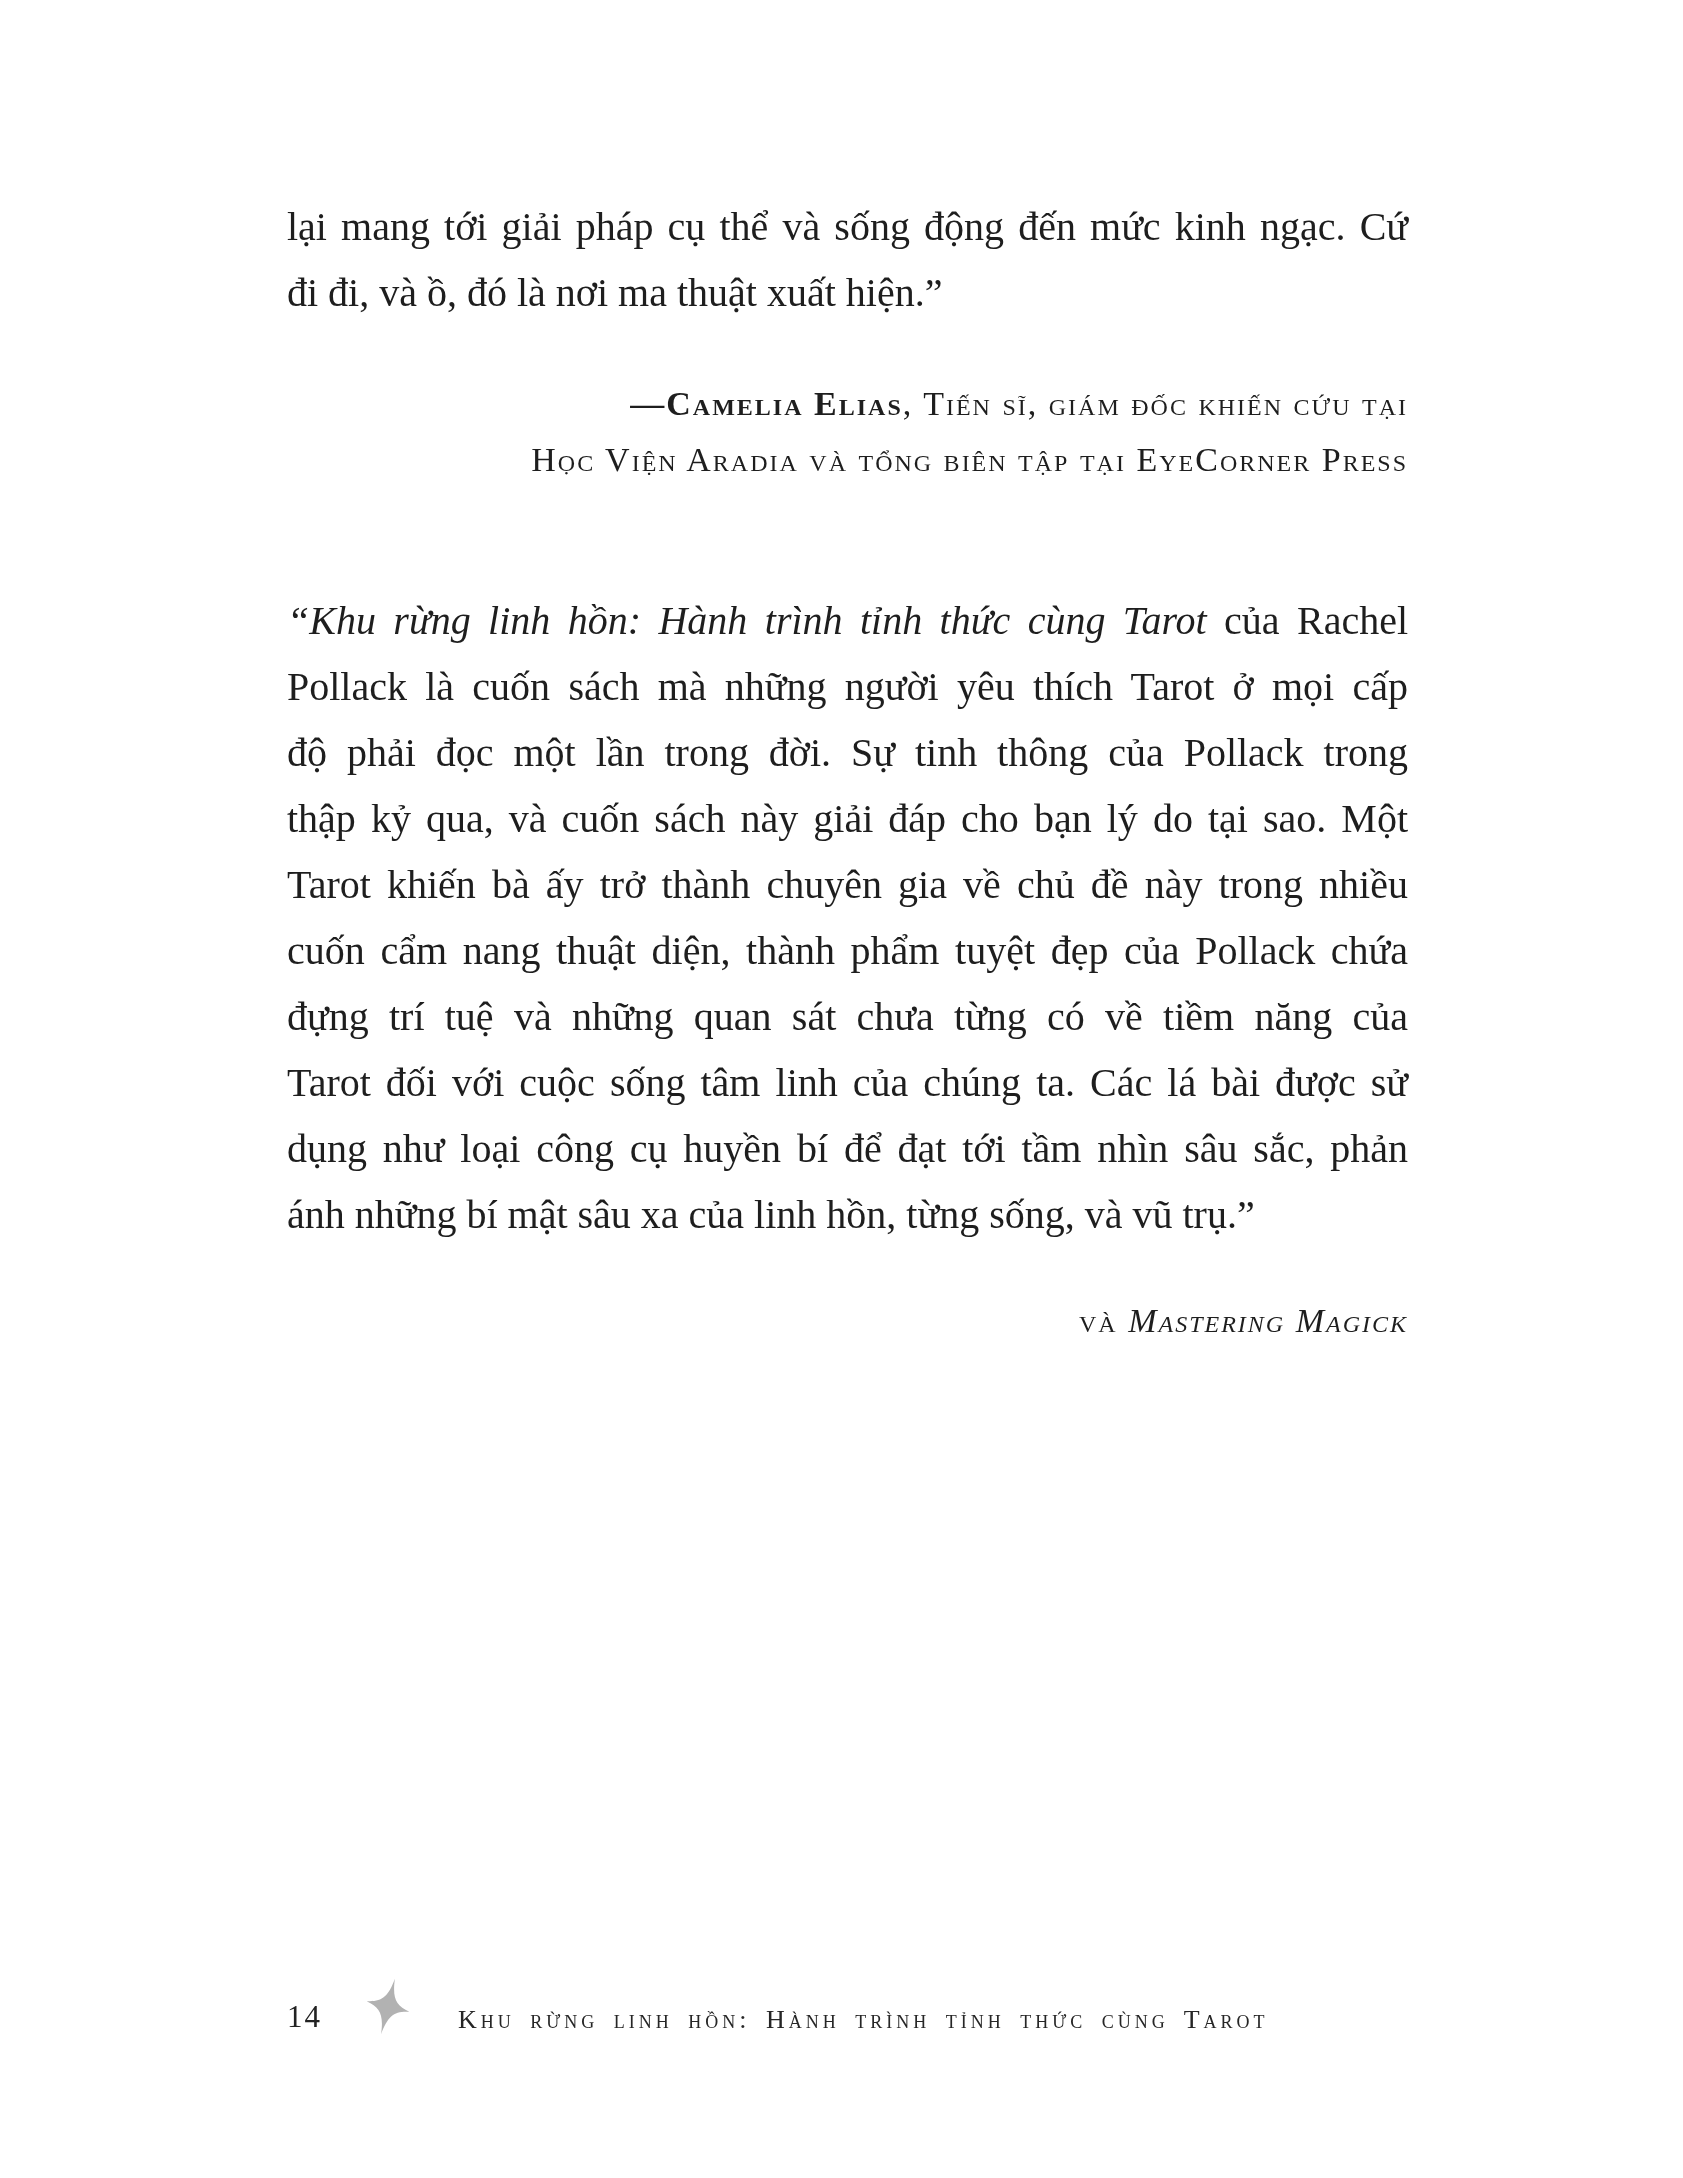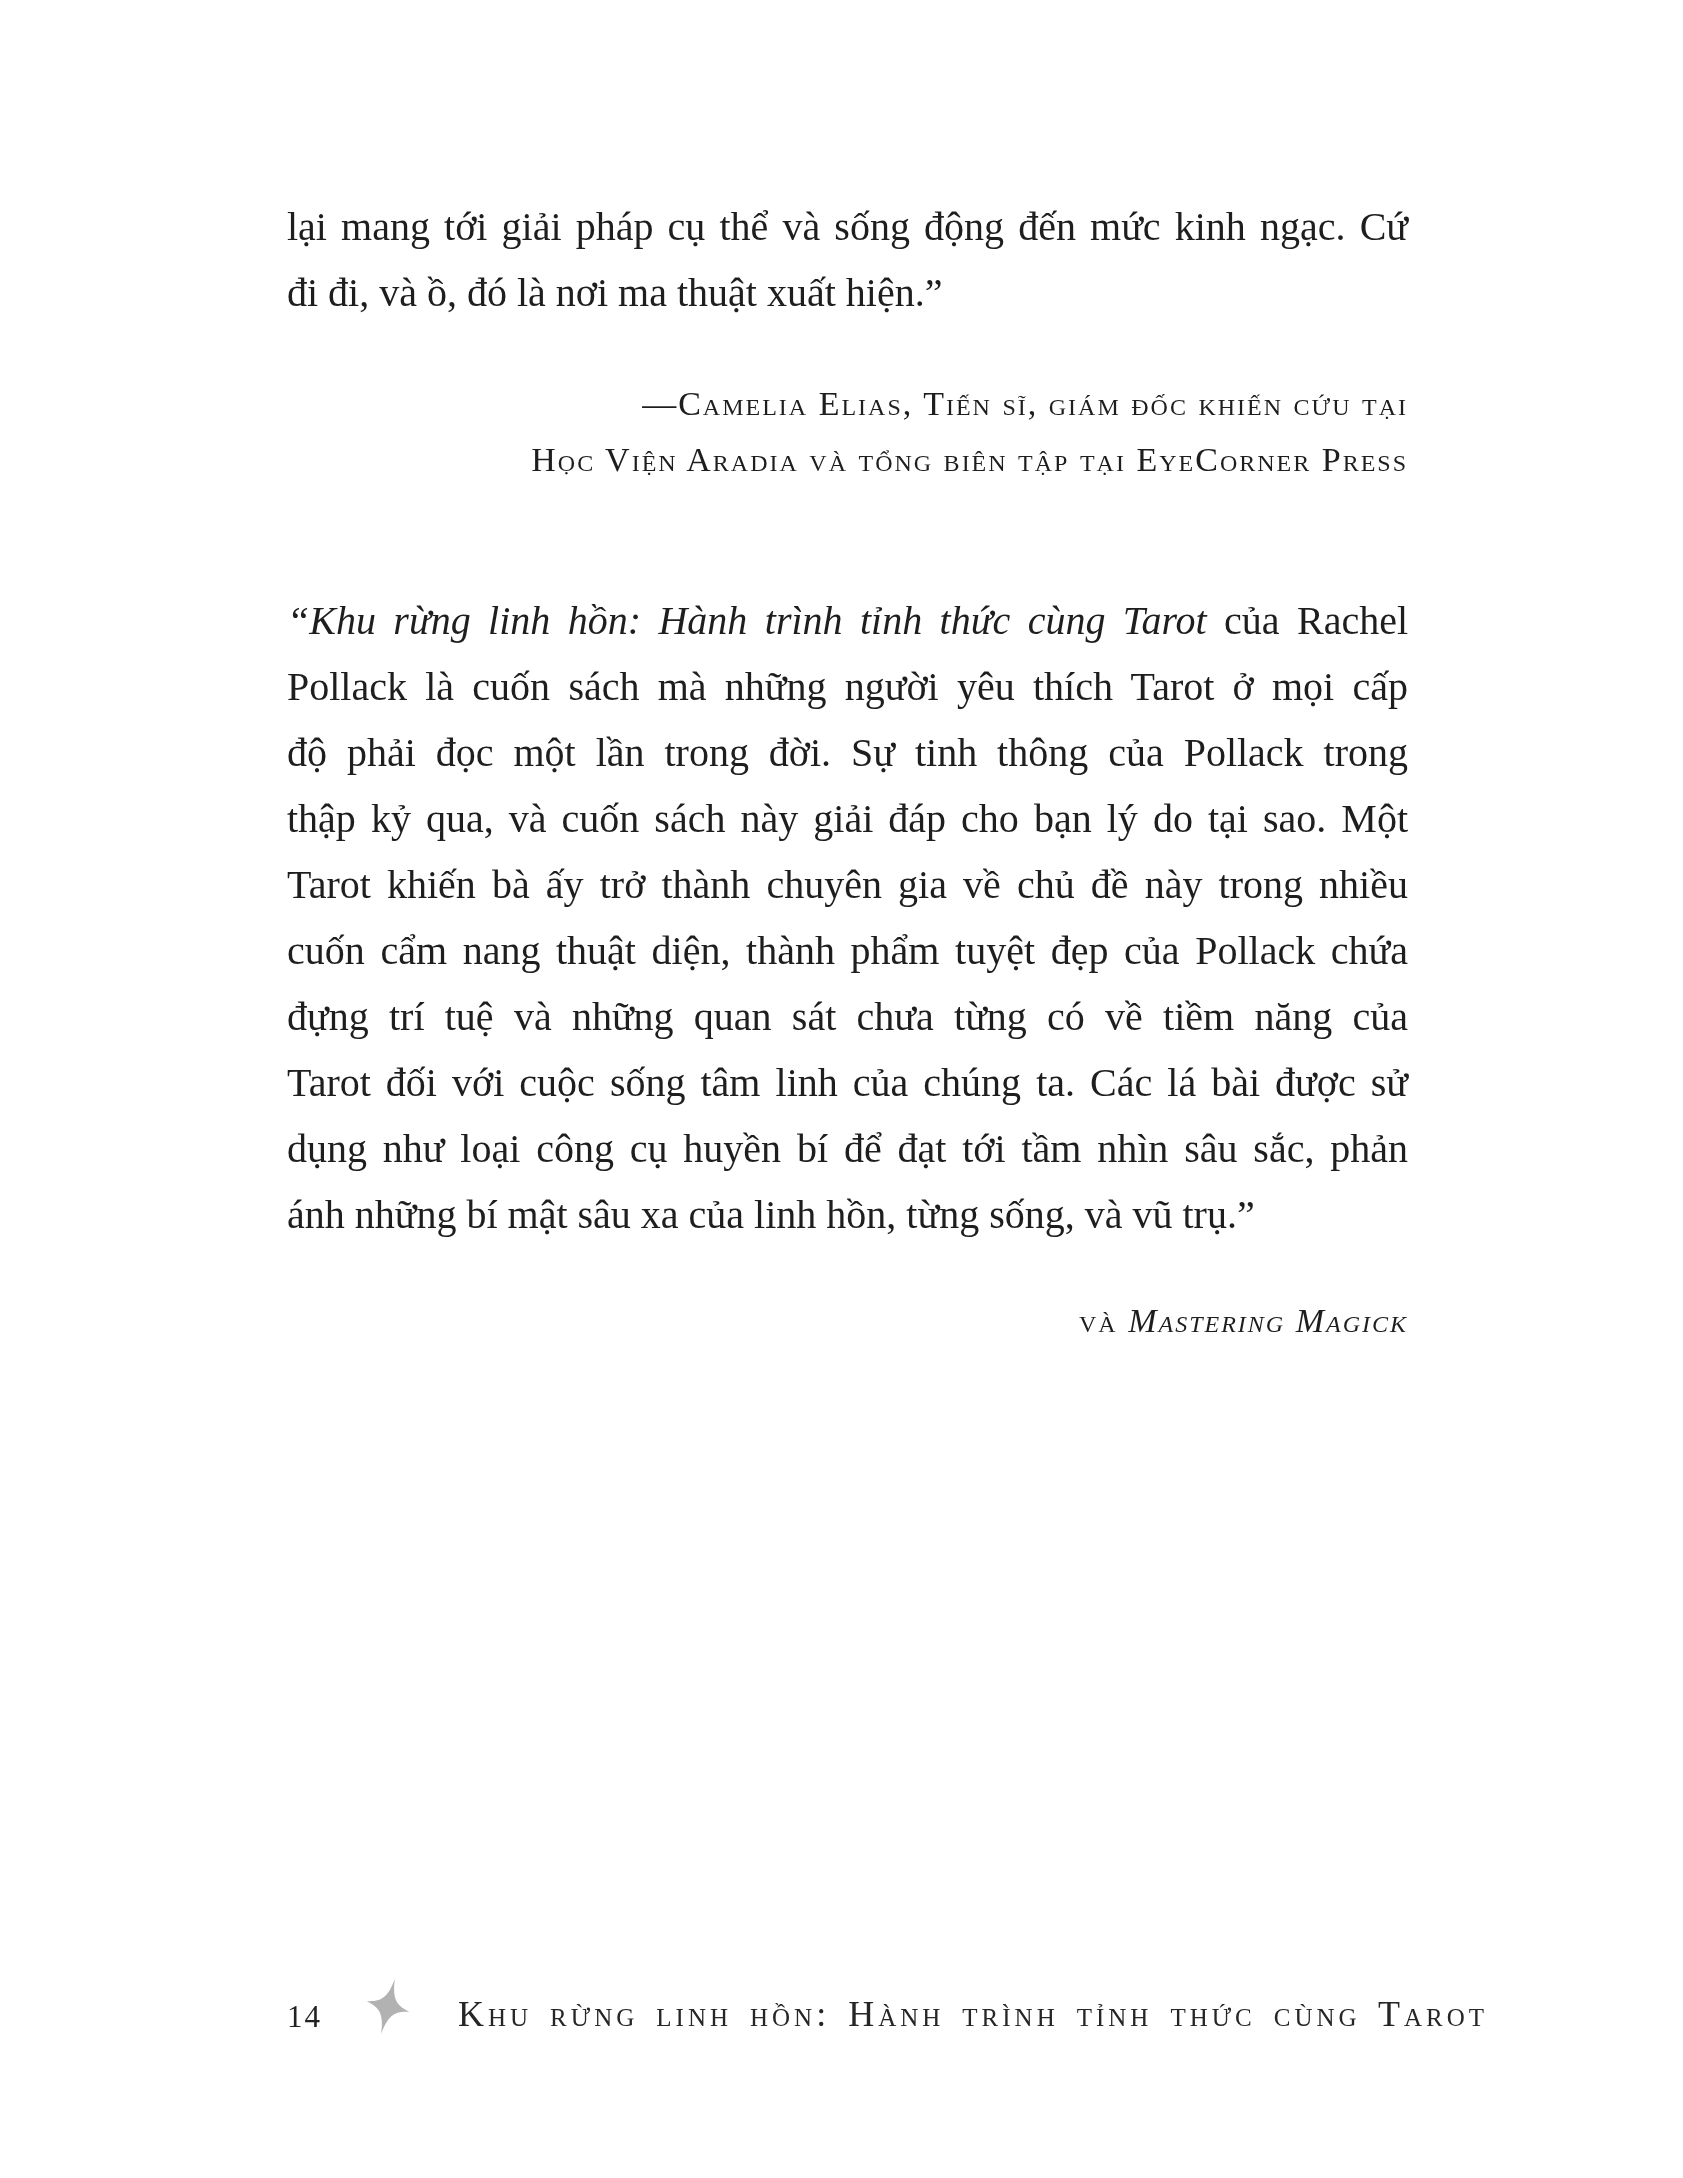--- a/index.html
+++ b/index.html
@@ -35,21 +35,21 @@
   }
   .italic { font-style: italic; }
   
   .attribution {
     font-variant: small-caps;
     font-size: 34px;
     line-height: 56px;
     letter-spacing: 2px;
     text-align: right;
   }
-  .attribution .name { font-weight: normal; }
+  .attribution .name { font-weight: bold; }
   .quote-top    { top: 194px; }
   .attribution-1{ top: 376px; }
   .quote-main   { top: 588px; }
   .attribution-2{ top: 1293px; }
   
   .footer {
     position: absolute;
     left: 287px;
     top: 1972px;
     width: 1121px;
@@ -63,21 +63,21 @@
     color: #222222;
   }
   .star-wrap {
     margin-left: 44px;
     display: inline-flex;
     transform: rotate(14deg);
   }
   .running-title {
     margin-left: 48px;
     font-variant: small-caps;
-    font-size: 36px;
+    font-size: 26px;
     letter-spacing: 4px;
     word-spacing: 5px;
     color: #262626;
     white-space: nowrap;
   }
 </style>
 </head>
 <body>
 
 <div class="block body-text quote-top">

